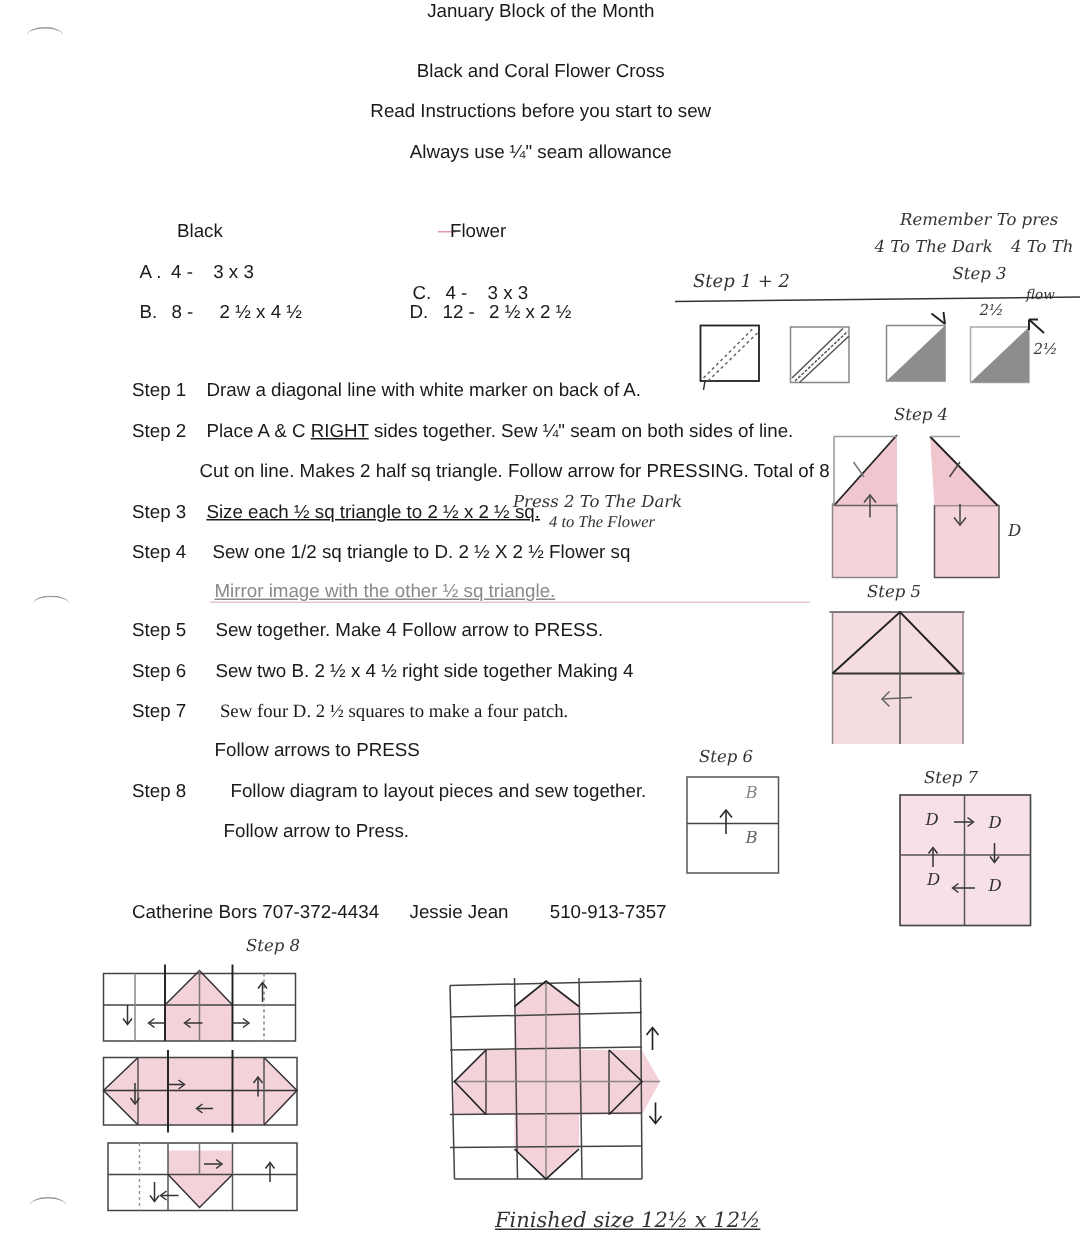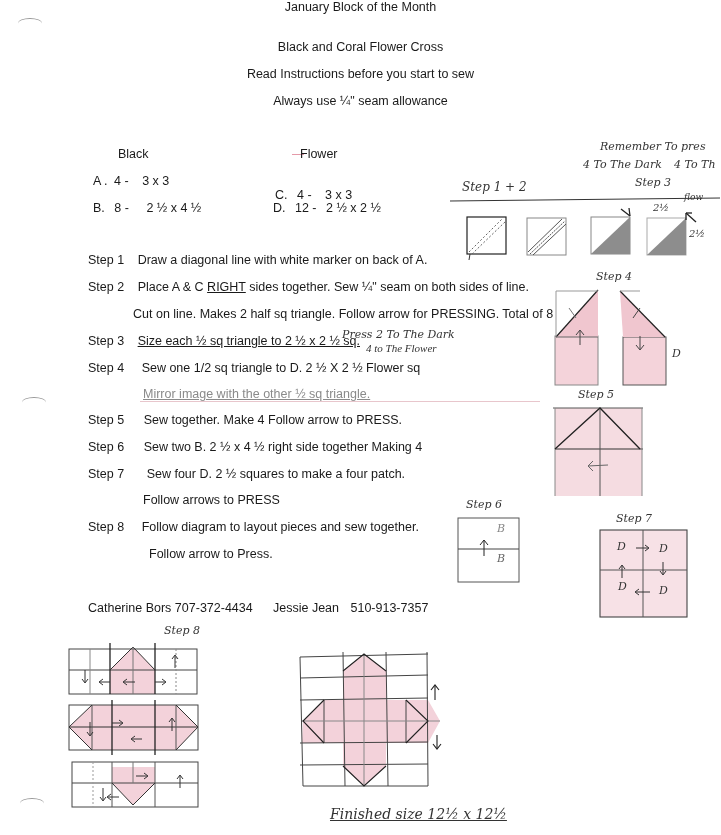--- a/index.html
+++ b/index.html
@@ -87,39 +87,39 @@
   <div class="txt" style="left:88px; top:413px;">
     <span>Step 5</span>
     <span style="margin-left:16px;">Sew together. Make 4  Follow arrow to PRESS.</span>
   </div>
   <div class="txt" style="left:88px; top:440px;">
     <span>Step 6</span>
     <span style="margin-left:16px;text-align:center;">Sew two B. 2 ½ x  4 ½  right side together   Making 4</span>
   </div>
   <div class="txt" style="left:88px; top:467px;">
     <span>Step 7</span>
-    <span style="margin-left:19px;">Sew four D. 2 ½ squares to make a four patch.</span>
+    <span style="margin-left:19px;font-family:Liberation Serif, serif;">Sew four D. 2 ½ squares to make a four patch.</span>
   </div>
   <div class="txt" style="left:143px; top:493px;">Follow arrows to PRESS</div>
 
   <div class="txt" style="left:88px; top:520px;">
     <span>Step 8</span>
-    <span style="margin-left:14px;text-align:right;">Follow diagram to layout pieces and sew together.</span>
+    <span style="margin-left:26px;text-align:right;">Follow diagram to layout pieces and sew together.</span>
   </div>
   <div class="txt" style="left:149px; top:547px;">Follow arrow to Press.</div>
 </div>
 
 <div>
   <div class="txt" style="left:88px; top:601px;">
     <span>Catherine Bors</span>
     <span>707-372-4434</span>
   </div>
   <div class="txt" style="left:273px; top:601px;">
     <span>Jessie Jean</span>
-    <span style="margin-left:8px;">510-913-7357</span>
+    <span style="margin-left:24px;">510-913-7357</span>
   </div>
 </div>
 
 <div>
   <div class="hand" style="left:600px; top:140px;">Remember To pres</div>
   <div class="hand" style="left:583px; top:158px;">4 To The Dark</div>
   <div class="hand" style="left:674px; top:158px;">4 To Th</div>
   <div class="hand" style="left:635px; top:176px;">Step 3</div>
   <div class="hand" style="left:684px; top:192px; font-size:9px;text-align:right;">flow</div>
 </div>

